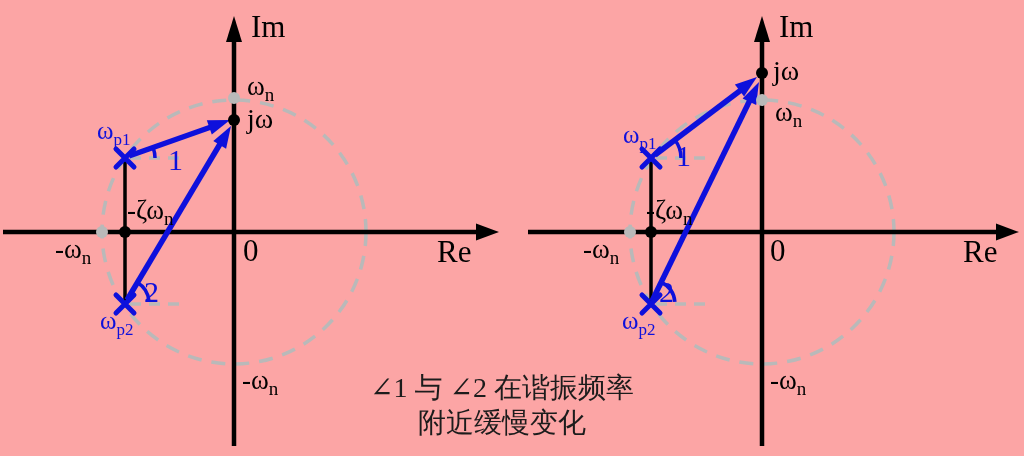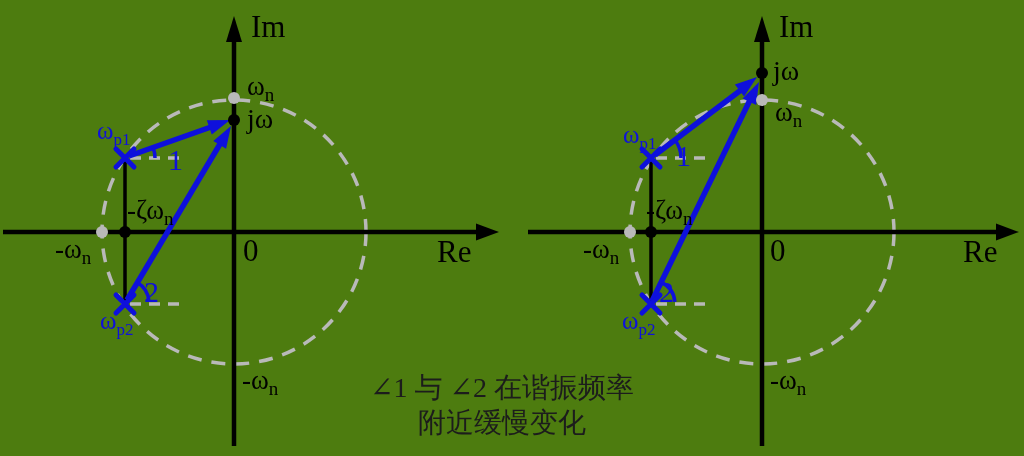--- a/index.html
+++ b/index.html
@@ -1,16 +1,16 @@
 <!DOCTYPE html>
 <html><head>
 <meta charset="utf-8">
 <style>
   html,body{margin:0;padding:0;background:#ffffff;}
-  .page{position:relative;width:1024px;height:456px;background:#4d7c0f;overflow:hidden;}
+  .page{position:relative;width:1024px;height:456px;background:#fca5a5;overflow:hidden;}
   svg{display:block;}
   svg text{font-family:"Liberation Serif","DejaVu Serif",serif;}
   
   .axis{stroke:#000000;stroke-width:4.5;fill:none;}
   .pole-line{stroke:#000000;stroke-width:3.5;fill:none;}
   .circ{stroke:#b9b9b9;stroke-width:3.5;fill:none;stroke-dasharray:14 10;}
   .gdash{stroke:#b9b9b9;stroke-width:3.5;fill:none;stroke-dasharray:11 8;}
   .vec{stroke:#0e10dc;stroke-width:5.5;fill:none;}
   .xmark{stroke:#0e10dc;stroke-width:5;stroke-linecap:round;fill:none;}
   .arc{stroke:#0e10dc;stroke-width:3.5;fill:none;}

